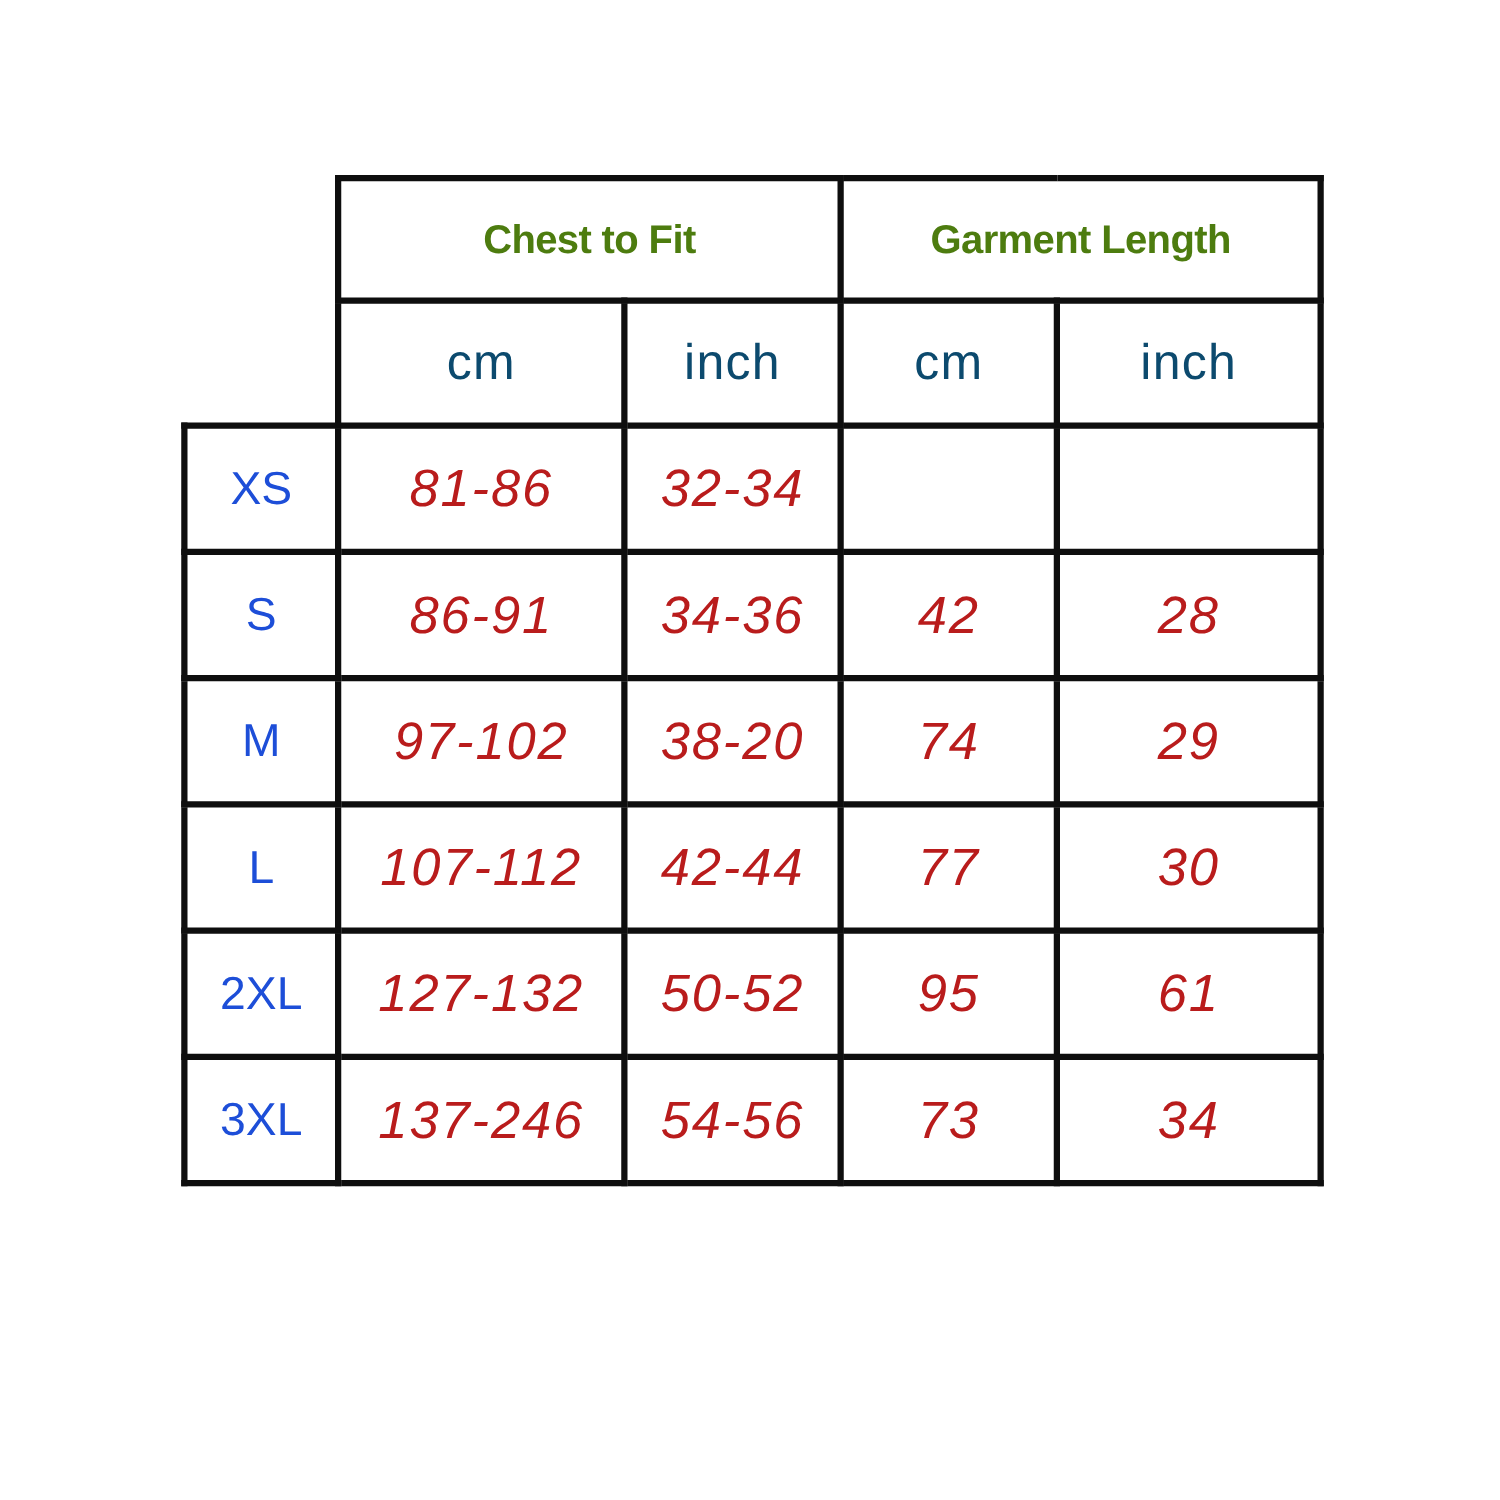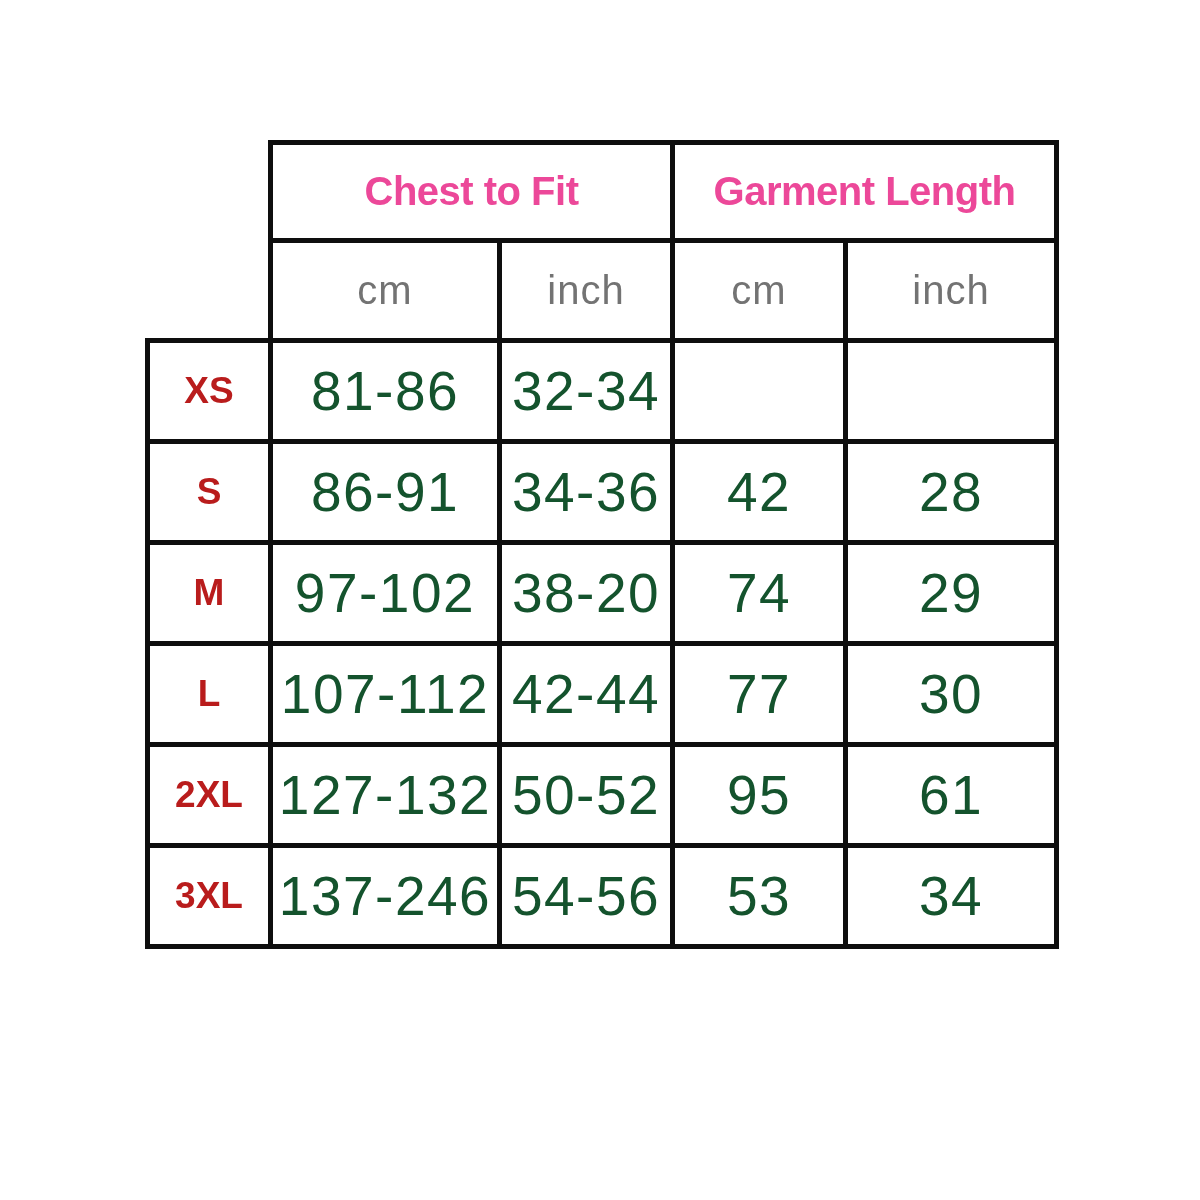--- a/index.html
+++ b/index.html
@@ -44,41 +44,42 @@
   
   table.size-chart .blank {
     border: none;
     background: transparent;
   }
   tr.row-group-header { height: 98px; }
   tr.row-unit-header  { height: 100px; }
   tr.row-data         { height: 101px; }
 
   .group-header {
-    font-size: 40px;
+    font-size: 32px;
     font-weight: 700;
     letter-spacing: -0.5px;
-    color: #ec4899;
+    color: #4d7c0f;
   }
   .unit-cell {
     font-size: 40px;
     font-weight: 300;
     letter-spacing: 1px;
-    color: #737373;
+    color: #0c4a6e;
   }
   .size-label {
     font-size: 37px;
-    font-weight: 700;
-    color: #b91c1c;
+    font-weight: 400;
+    color: #1d4ed8;
   }
   .data-cell {
-    font-size: 55px;
+    font-size: 42px;
     font-weight: 400;
     letter-spacing: 1.5px;
-    color: #14532d;
+    color: #b91c1c;
+    font-style: italic;
   }
 </style>
 </head>
 <body>
 
 <div class="page">
   <table class="size-chart">
     <colgroup>
       <col class="c-size">
       <col class="c-chestcm">
@@ -133,18 +134,18 @@
         <th class="size-label">2XL</th>
         <td class="data-cell">127-132</td>
         <td class="data-cell">50-52</td>
         <td class="data-cell">95</td>
         <td class="data-cell">61</td>
       </tr>
       <tr class="row-data">
         <th class="size-label">3XL</th>
         <td class="data-cell">137-246</td>
         <td class="data-cell">54-56</td>
-        <td class="data-cell">53</td>
+        <td class="data-cell">73</td>
         <td class="data-cell">34</td>
       </tr>
     </tbody>
   </table>
 </div>
 
 </body></html>

